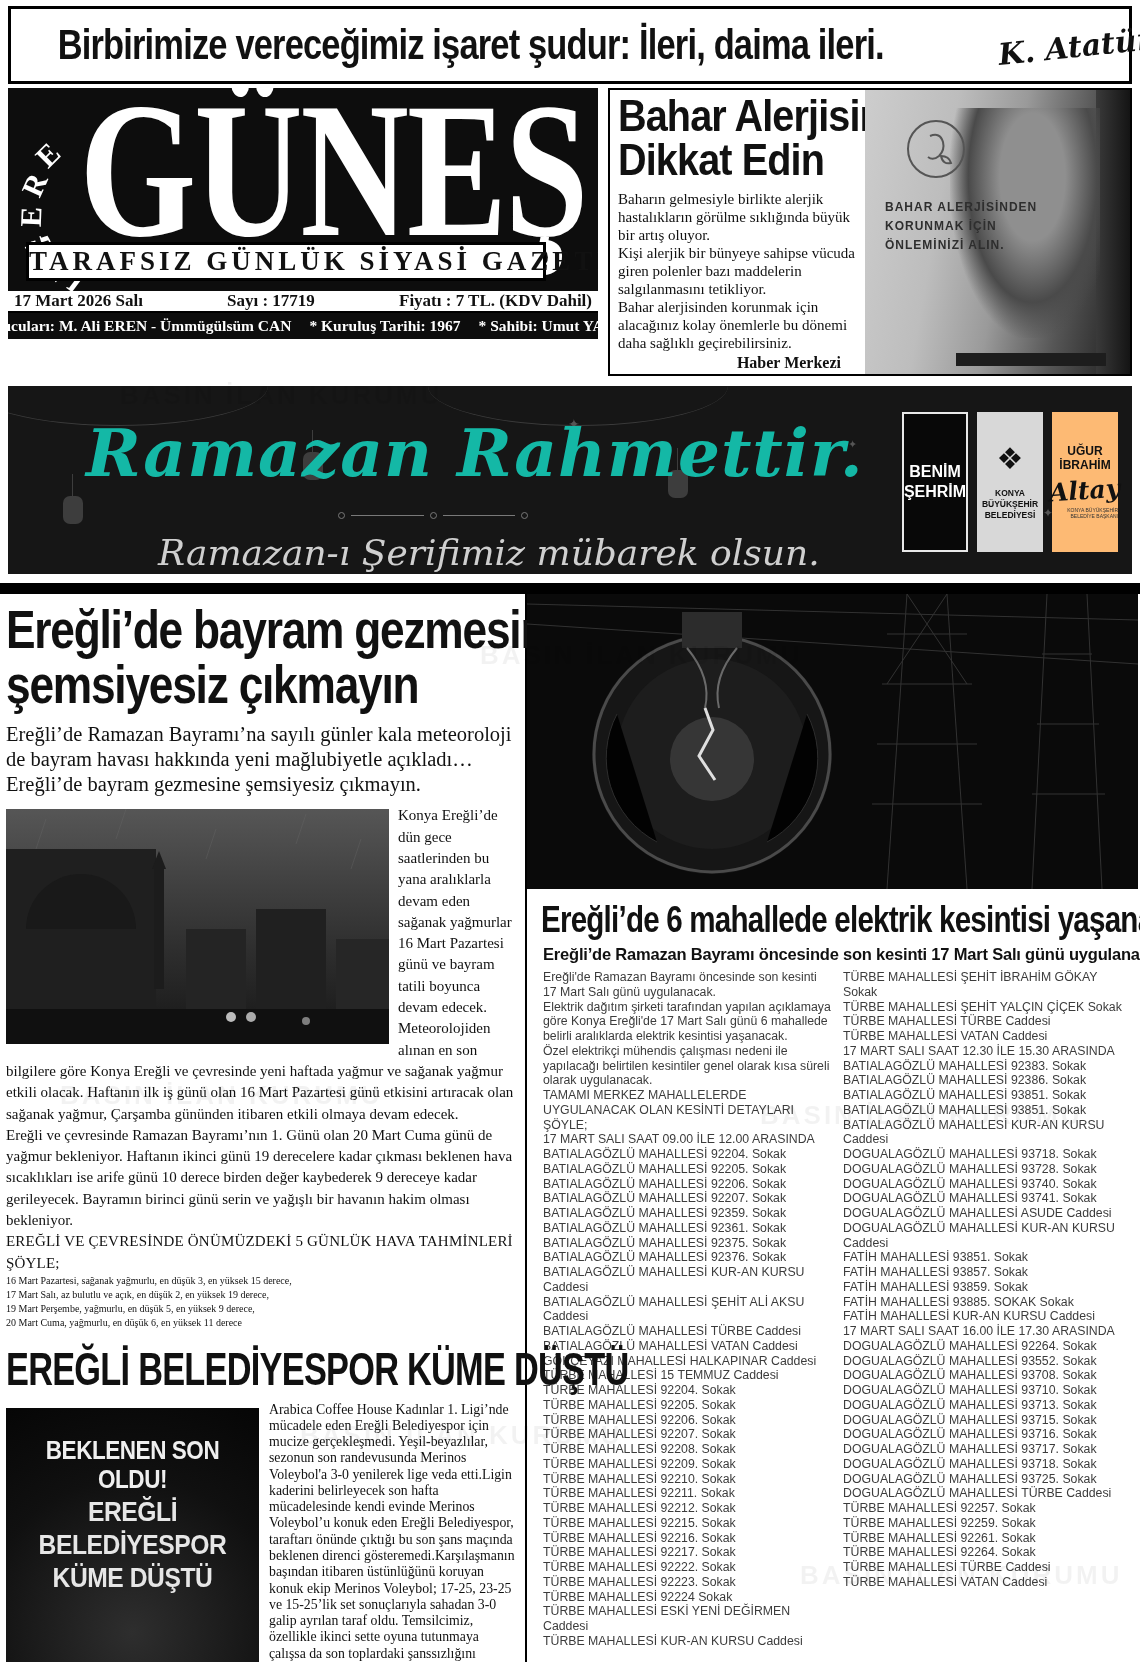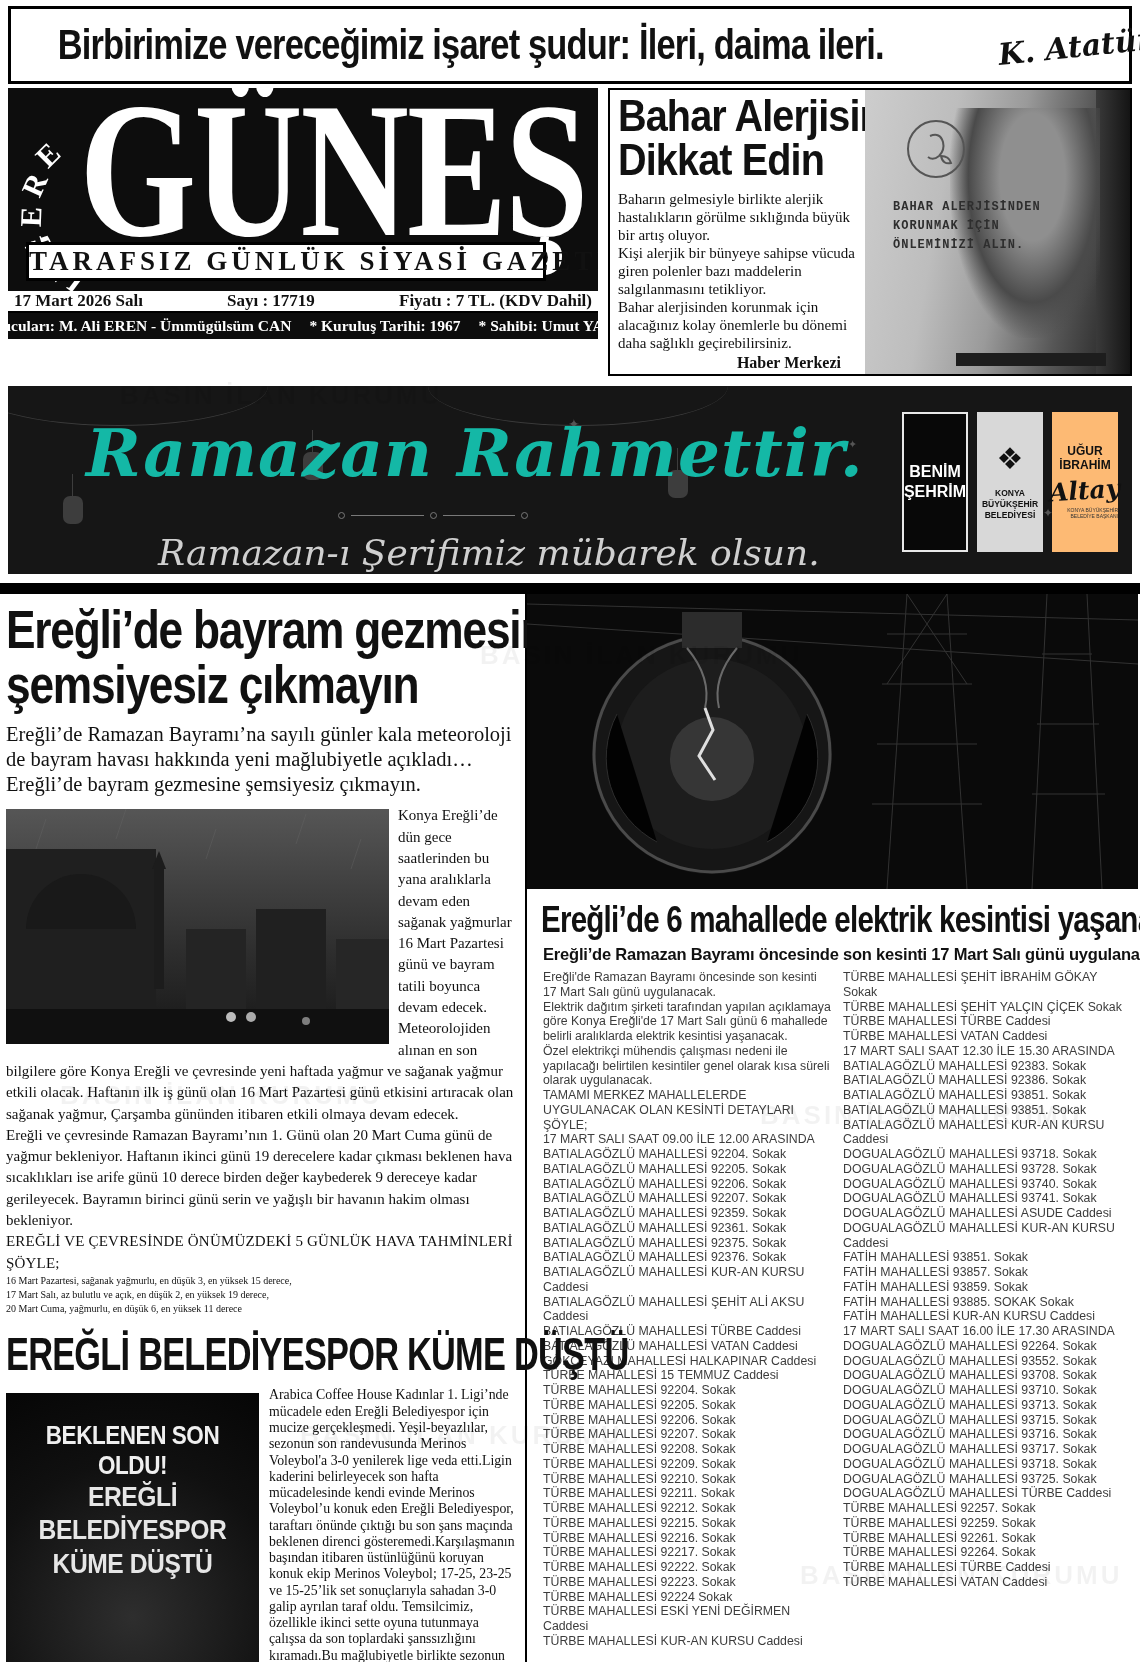--- a/index.html
+++ b/index.html
@@ -42,22 +42,22 @@
              line-height:0.98; letter-spacing:-1px; transform:scaleX(0.88); transform-origin:0 0;
              white-space:nowrap; margin-bottom:8px; }
   .al-p { font-size:15px; line-height:1.2; }
   .al-by { text-align:right; font-weight:bold; font-size:16px; margin-top:2px; padding-right:20px; }
   .al-photo { flex:1; position:relative;
       background:linear-gradient(100deg,#cdcdcd 0%,#bdbdbd 30%,#9a9a9a 52%,#565656 74%,#222 96%); }
   .al-photo .trunk { position:absolute; right:0; top:0; bottom:0; width:34px;
       background:linear-gradient(90deg,#3a3a3a,#141414); }
   .al-photo .person { position:absolute; right:30px; top:18px; width:150px; height:230px;
       background:radial-gradient(ellipse at 55% 30%,#8f8f8f 0 28%,#4a4a4a 55%,transparent 72%); }
-  .al-overlay { position:absolute; left:28px; top:108px; width:170px;
-      font-family:Liberation Mono, monospace; font-weight:bold; font-size:12px; color:#2e2e2e;
+  .al-overlay { position:absolute; left:20px; top:108px; width:170px;
+      font-family:Liberation Sans, sans-serif; font-weight:bold; font-size:12px; color:#2e2e2e;
       letter-spacing:1px; line-height:1.6; }
   .al-icon { position:absolute; left:40px; top:28px; }
   .al-bar { position:absolute; right:24px; bottom:8px; width:150px; height:13px; background:#1d1d1d; }
 
   
   .ramazan { position:relative; margin:10px 8px 0 8px; height:188px; background:#161616; overflow:hidden; }
   .rz-head { position:absolute; left:78px; top:28px; font-family:"DejaVu Serif",serif;
              font-style:italic; font-weight:bold; font-size:66px; color:#14b8a6; letter-spacing:1px; }
   .rz-orn { position:absolute; left:330px; top:126px; width:190px; display:flex; align-items:center; gap:6px; opacity:.75; }
   .rz-orn .ln { flex:1; height:1px; background:#9a9a9a; }
@@ -282,20 +282,21 @@
                 <line x1="300" y1="5" x2="290" y2="35"></line>
               <line x1="355" y1="30" x2="345" y2="60"></line>
             </g>
           </svg>
           <p>Konya Ereğli’de dün gece saatlerinden bu yana aralıklarla devam eden sağanak yağmurlar 16 Mart Pazartesi günü ve bayram tatili boyunca devam edecek. Meteorolojiden alınan en son bilgilere göre Konya Ereğli ve çevresinde yeni haftada yağmur ve sağanak yağmur etkili olacak. Haftanın ilk iş günü olan 16 Mart Pazartesi günü etkisini artıracak olan sağanak yağmur, Çarşamba gününden itibaren etkili olmaya devam edecek.</p>
           <p>Ereğli ve çevresinde Ramazan Bayramı’nın 1. Günü olan 20 Mart Cuma günü de yağmur bekleniyor. Haftanın ikinci günü 19 derecelere kadar çıkması beklenen hava sıcaklıkları ise arife günü 10 derece birden değer kaybederek 9 dereceye kadar gerileyecek. Bayramın birinci günü serin ve yağışlı bir havanın hakim olması bekleniyor.</p>
           <div class="w-fc-head">EREĞLİ VE ÇEVRESİNDE ÖNÜMÜZDEKİ 5 GÜNLÜK HAVA TAHMİNLERİ ŞÖYLE;</div>
           <div>
               <div class="fc-line">16 Mart Pazartesi, sağanak yağmurlu, en düşük 3, en yüksek 15 derece,</div>
               <div class="fc-line">17 Mart Salı, az bulutlu ve açık, en düşük 2, en yüksek 19 derece,</div>
+              <div class="fc-line">19 Mart Perşembe, yağmurlu, en düşük 5, en yüksek 9 derece,</div>
               <div class="fc-line">20 Mart Cuma, yağmurlu, en düşük 6, en yüksek 11 derece</div>
             </div>
         </div>
       </article>
 
       <article>
         <h2 class="s-head">EREĞLİ BELEDİYESPOR KÜME DÜŞTÜ</h2>
         <div class="s-body">
           <div class="poster">
             <div class="pl1">BEKLENEN SON OLDU!</div>

